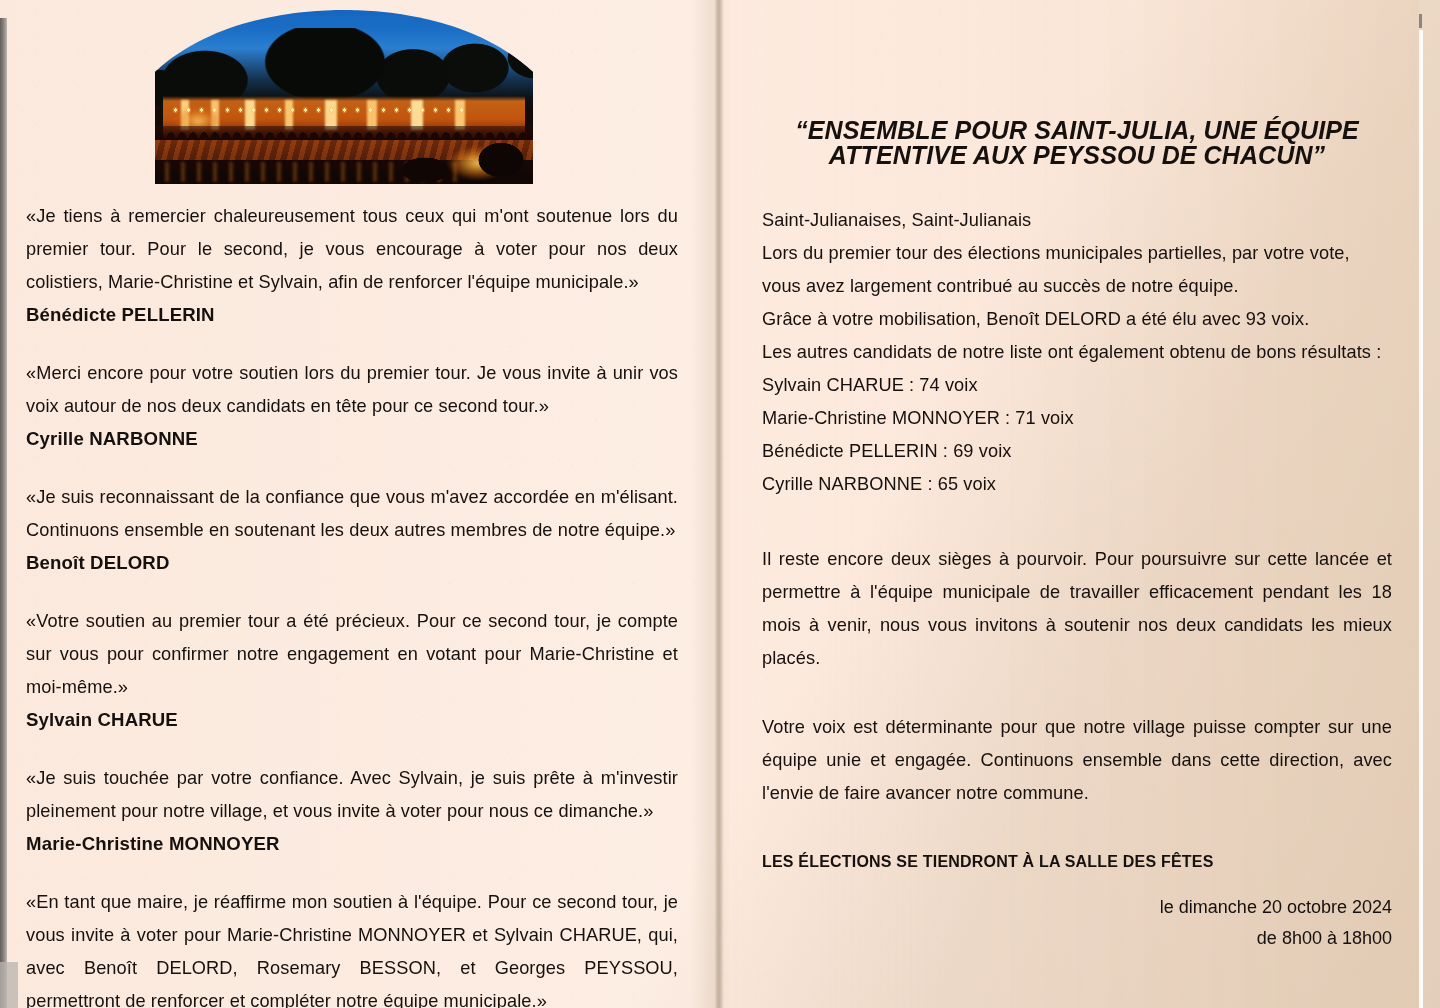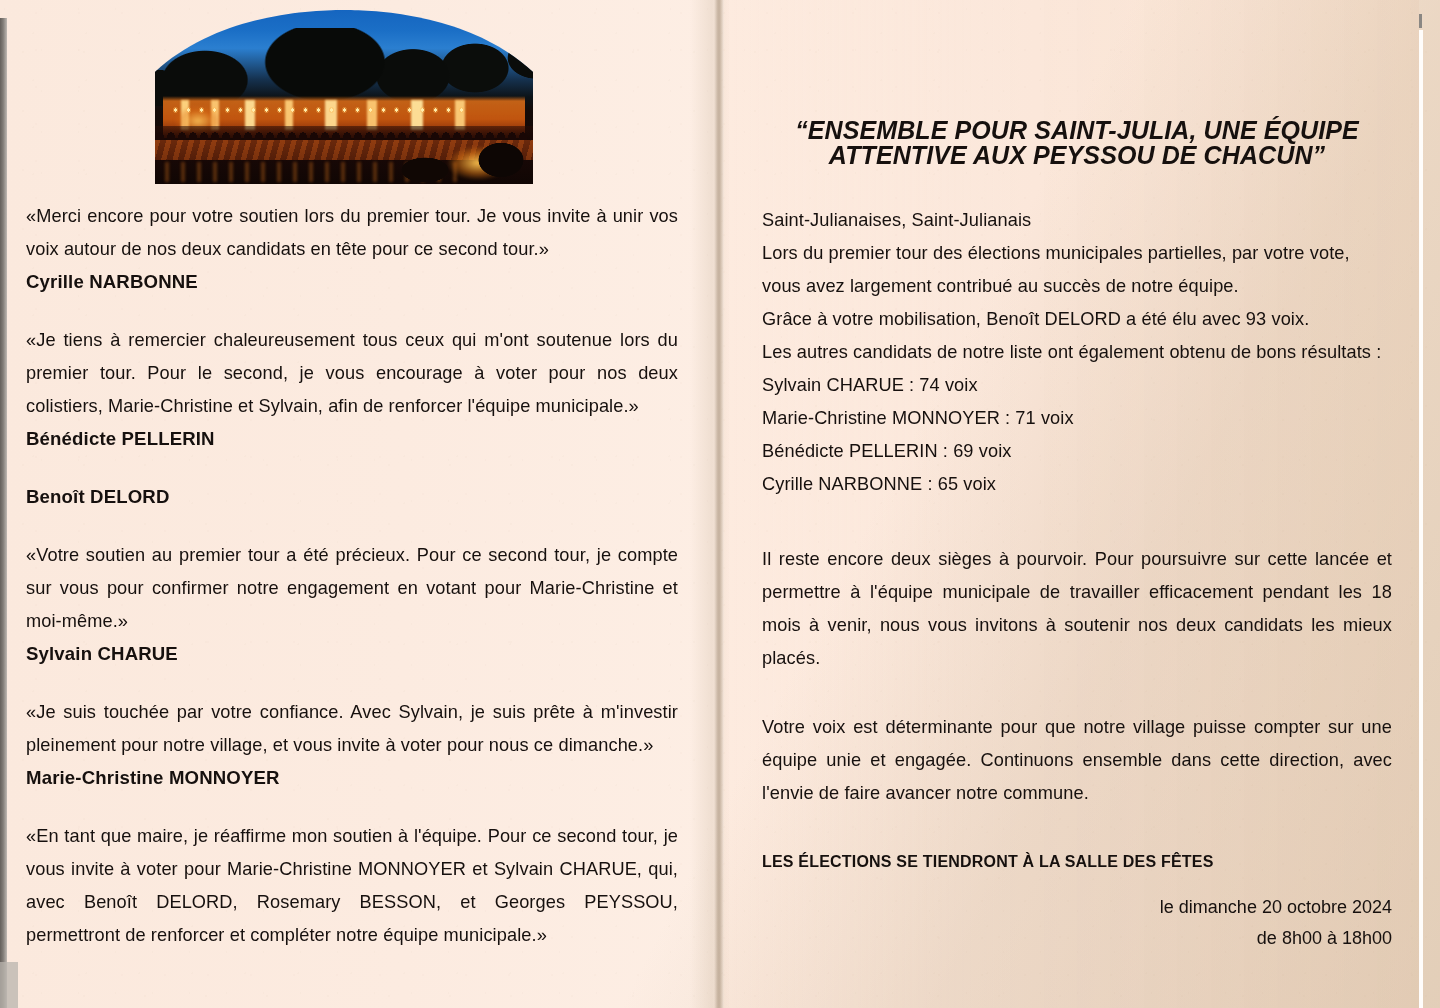--- a/index.html
+++ b/index.html
@@ -298,30 +298,31 @@
     <div class="p-layer" id="refl"></div>
     <div class="p-layer" id="glow-right"></div>
     <div class="p-layer" id="bush-mid"></div>
     <div class="p-layer" id="bush-right"></div>
   </div>
 </div>
 
 <div id="col-left">
 
   <div class="quote-block">
+    <p class="quote">«Je tiens à remercier chaleureusement tous ceux qui m'ont soutenue lors du premier tour. Pour le second, je vous encourage à voter pour nos deux colistiers, Marie-Christine et Sylvain, afin de renforcer l'équipe municipale.»</p>
+    <p class="author">Bénédicte PELLERIN</p>
+  </div>
+
+  <div class="quote-block">
     <p class="quote">«Merci encore pour votre soutien lors du premier tour. Je vous invite à unir vos voix autour de nos deux candidats en tête pour ce second tour.»</p>
     <p class="author">Cyrille NARBONNE</p>
   </div>
 
   <div class="quote-block">
-    <p class="quote">«Je tiens à remercier chaleureusement tous ceux qui m'ont soutenue lors du premier tour. Pour le second, je vous encourage à voter pour nos deux colistiers, Marie-Christine et Sylvain, afin de renforcer l'équipe municipale.»</p>
-    <p class="author">Bénédicte PELLERIN</p>
-  </div>
-
-  <div class="quote-block">
+    <p class="quote">«Je suis reconnaissant de la confiance que vous m'avez accordée en m'élisant. Continuons ensemble en soutenant les deux autres membres de notre équipe.»</p>
     <p class="author">Benoît DELORD</p>
   </div>
 
   <div class="quote-block">
     <p class="quote">«Votre soutien au premier tour a été précieux. Pour ce second tour, je compte sur vous pour confirmer notre engagement en votant pour Marie-Christine et moi-même.»</p>
     <p class="author">Sylvain CHARUE</p>
   </div>
 
   <div class="quote-block">
     <p class="quote">«Je suis touchée par votre confiance. Avec Sylvain, je suis prête à m'investir pleinement pour notre village, et vous invite à voter pour nous ce dimanche.»</p>

